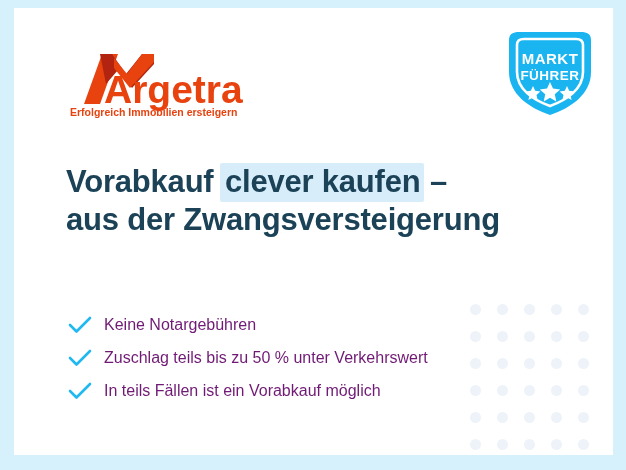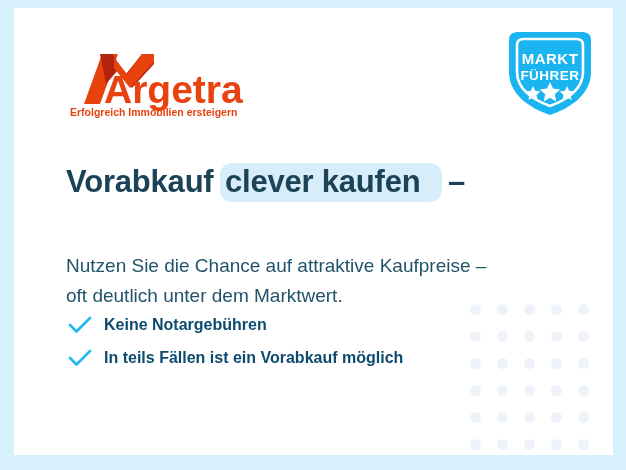--- a/index.html
+++ b/index.html
@@ -80,23 +80,23 @@
     z-index: 2;
     color: #1b4257;
     font-size: 31px;
     line-height: 38px;
     font-weight: bold;
     letter-spacing: -0.2px;
     white-space: nowrap;
   }
   .headline .hl-mark {
     background: #d7eefa;
-    padding: 1px 21px 3px 5px;
+    padding: 1px 3px 3px 5px;
     margin: 12px -2px;
-    border-radius: 12px;
+    border-radius: 2px;
   }
 
   
   .subheadline {
     position: absolute;
     left: 52px;
     top: 224px;
     z-index: 2;
     color: #23536b;
     font-size: 19px;
@@ -121,24 +121,24 @@
     height: 33px;
   }
   .check-icon {
     width: 24px;
     height: 20px;
     flex: 0 0 24px;
     margin-right: 12px;
     display: block;
   }
   .benefit-label {
-    color: #0c4a6e;
+    color: #701a75;
     font-size: 16px;
     line-height: 20px;
-    font-weight: bold;
+    font-weight: normal;
     white-space: nowrap;
   }
 </style>
 </head>
 <body>
 
 <div id="ad-banner">
   <div class="card">
 
     <div class="dot-grid">
@@ -198,37 +198,39 @@
           <polygon points="32,58 34.2,62.8 39.4,63.4 35.5,66.9 36.6,72 32,69.4 27.4,72 28.5,66.9 24.6,63.4 29.8,62.8"></polygon>
           <polygon points="49,54 52,60.6 59.2,61.4 53.8,66.3 55.3,73.4 49,69.7 42.7,73.4 44.2,66.3 38.8,61.4 46,60.6"></polygon>
           <polygon points="66,58 68.2,62.8 73.4,63.4 69.5,66.9 70.6,72 66,69.4 61.4,72 62.5,66.9 58.6,63.4 63.8,62.8"></polygon>
         </g>
       </svg>
     </div>
 
     <h1 class="headline">
       <span><span>Vorabkauf </span><span class="hl-mark">clever kaufen</span><span> –</span></span>
       <br>
+      <span>aus der Zwangsversteigerung</span>
     </h1>
 
-    <p class="subheadline">
-      <span>Nutzen Sie die Chance auf attraktive Kaufpreise –</span>
-      <br>
-      <span>oft deutlich unter dem Marktwert.</span>
-    </p>
 
     <ul class="benefits">
       <li class="benefit-item">
         <svg class="check-icon" viewBox="0 0 24 20">
           <polyline points="2,10 8.5,16.5 22,3" fill="none" stroke="#20b8f0" stroke-width="2.6" stroke-linecap="round" stroke-linejoin="round"></polyline>
         </svg>
         <span class="benefit-label">Keine Notargebühren</span>
       </li>
       <li class="benefit-item">
         <svg class="check-icon" viewBox="0 0 24 20">
           <polyline points="2,10 8.5,16.5 22,3" fill="none" stroke="#20b8f0" stroke-width="2.6" stroke-linecap="round" stroke-linejoin="round"></polyline>
         </svg>
+        <span class="benefit-label">Zuschlag teils bis zu 50 % unter Verkehrswert</span>
+      </li>
+      <li class="benefit-item">
+        <svg class="check-icon" viewBox="0 0 24 20">
+          <polyline points="2,10 8.5,16.5 22,3" fill="none" stroke="#20b8f0" stroke-width="2.6" stroke-linecap="round" stroke-linejoin="round"></polyline>
+        </svg>
         <span class="benefit-label">In teils Fällen ist ein Vorabkauf möglich</span>
       </li>
     </ul>
 
   </div>
 </div>
 
 </body></html>

